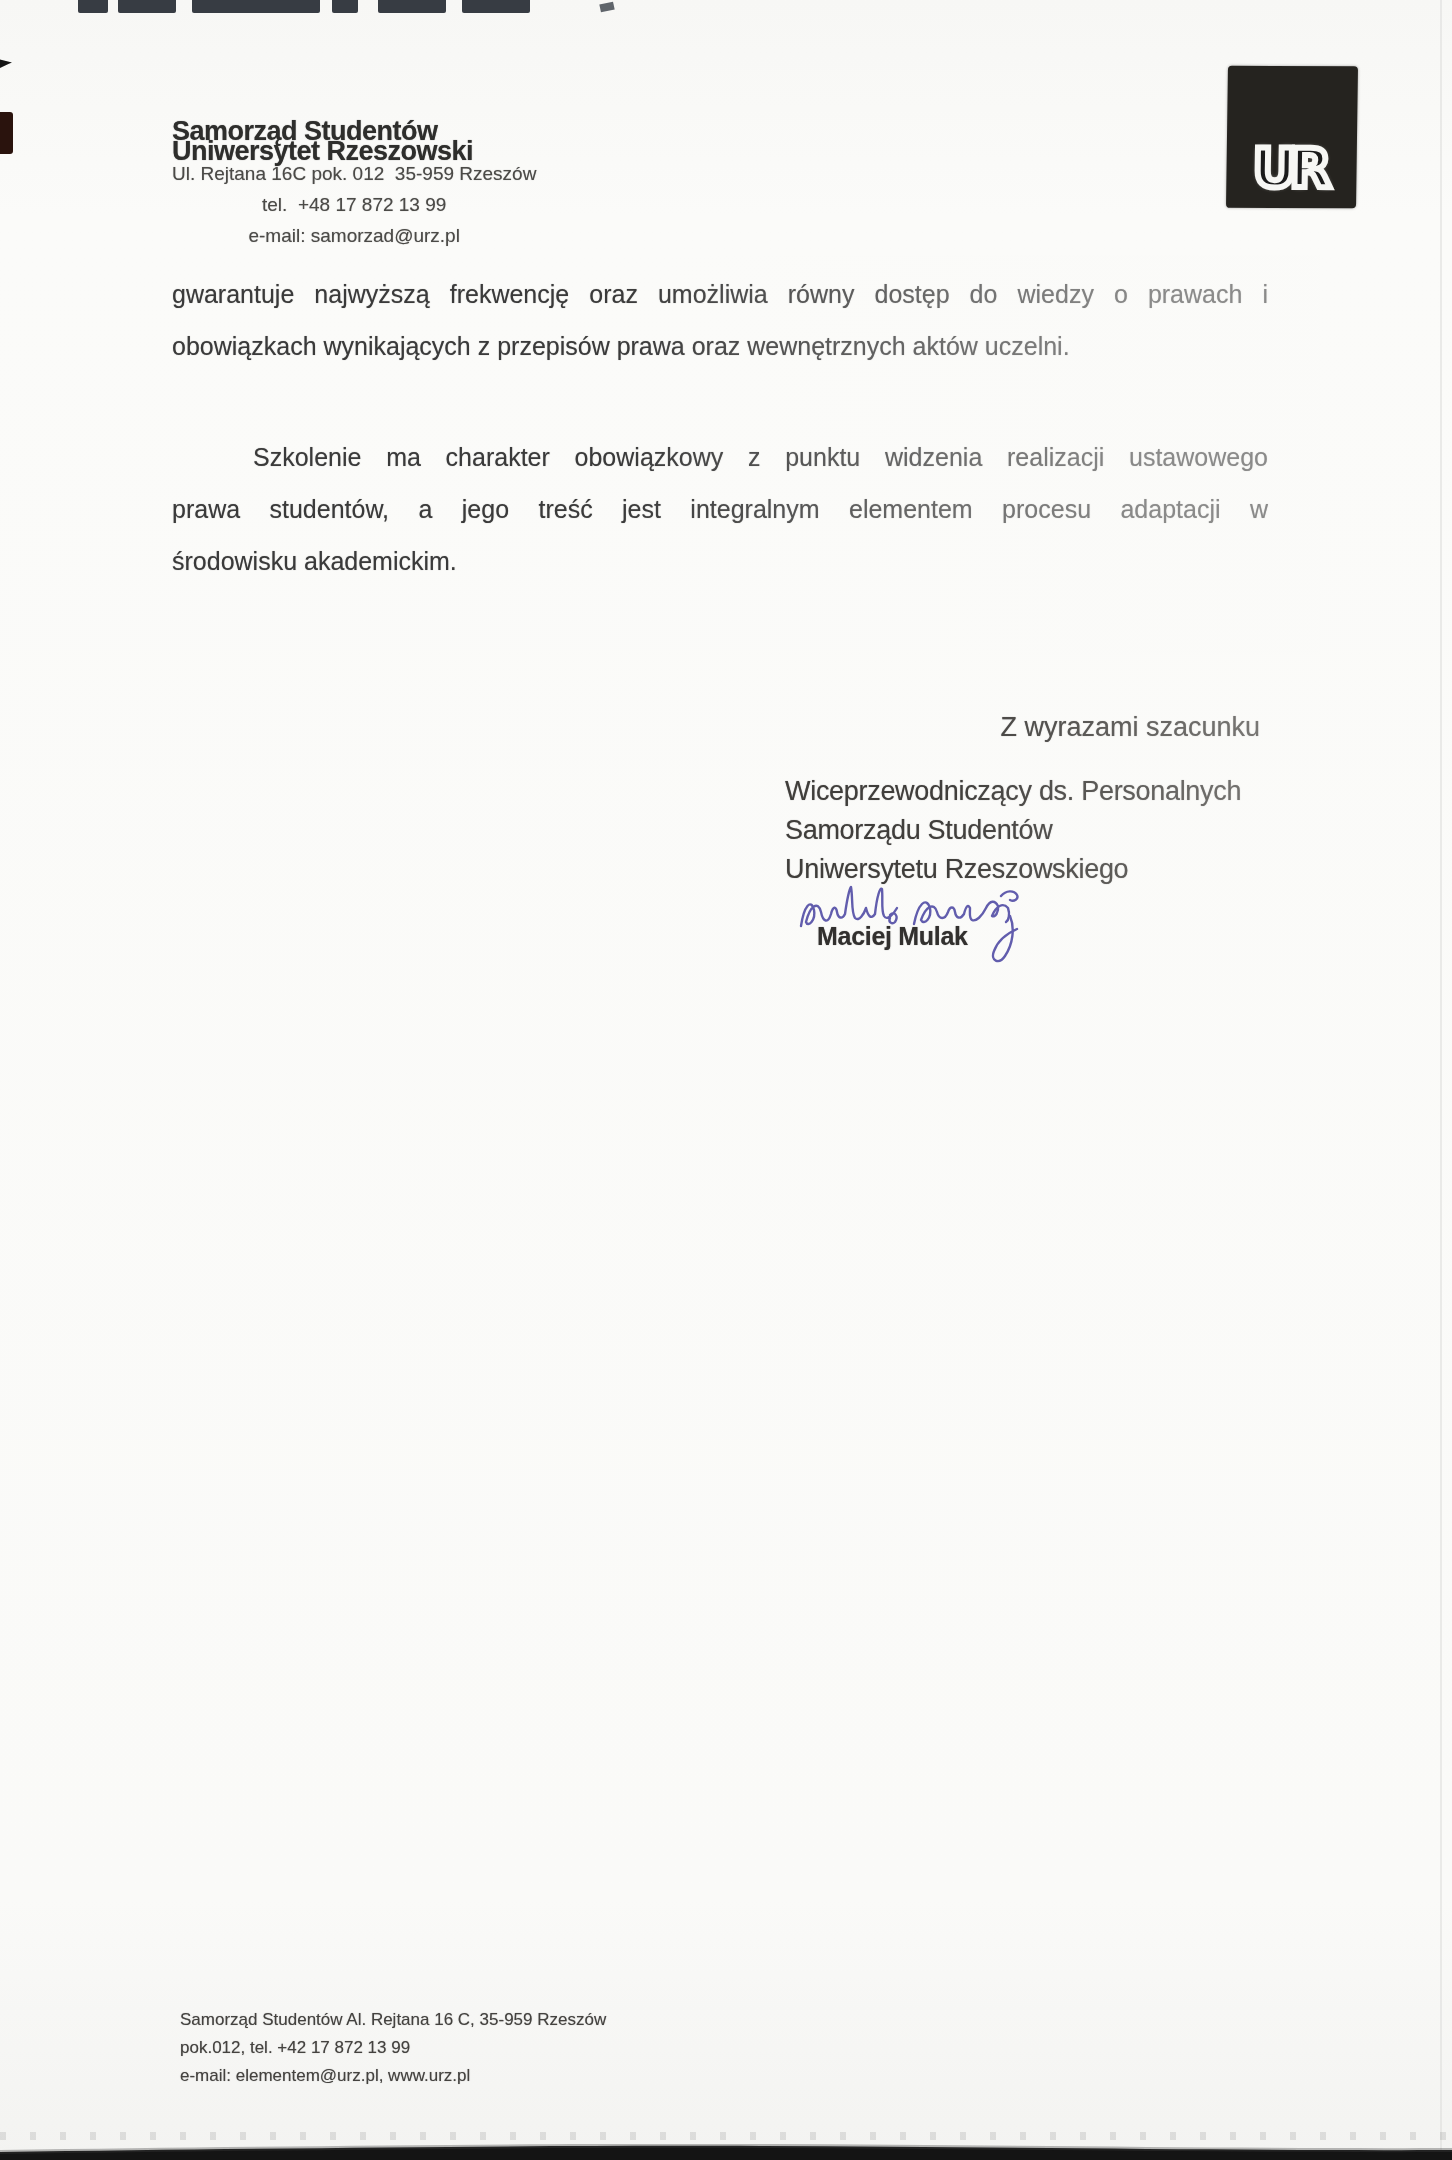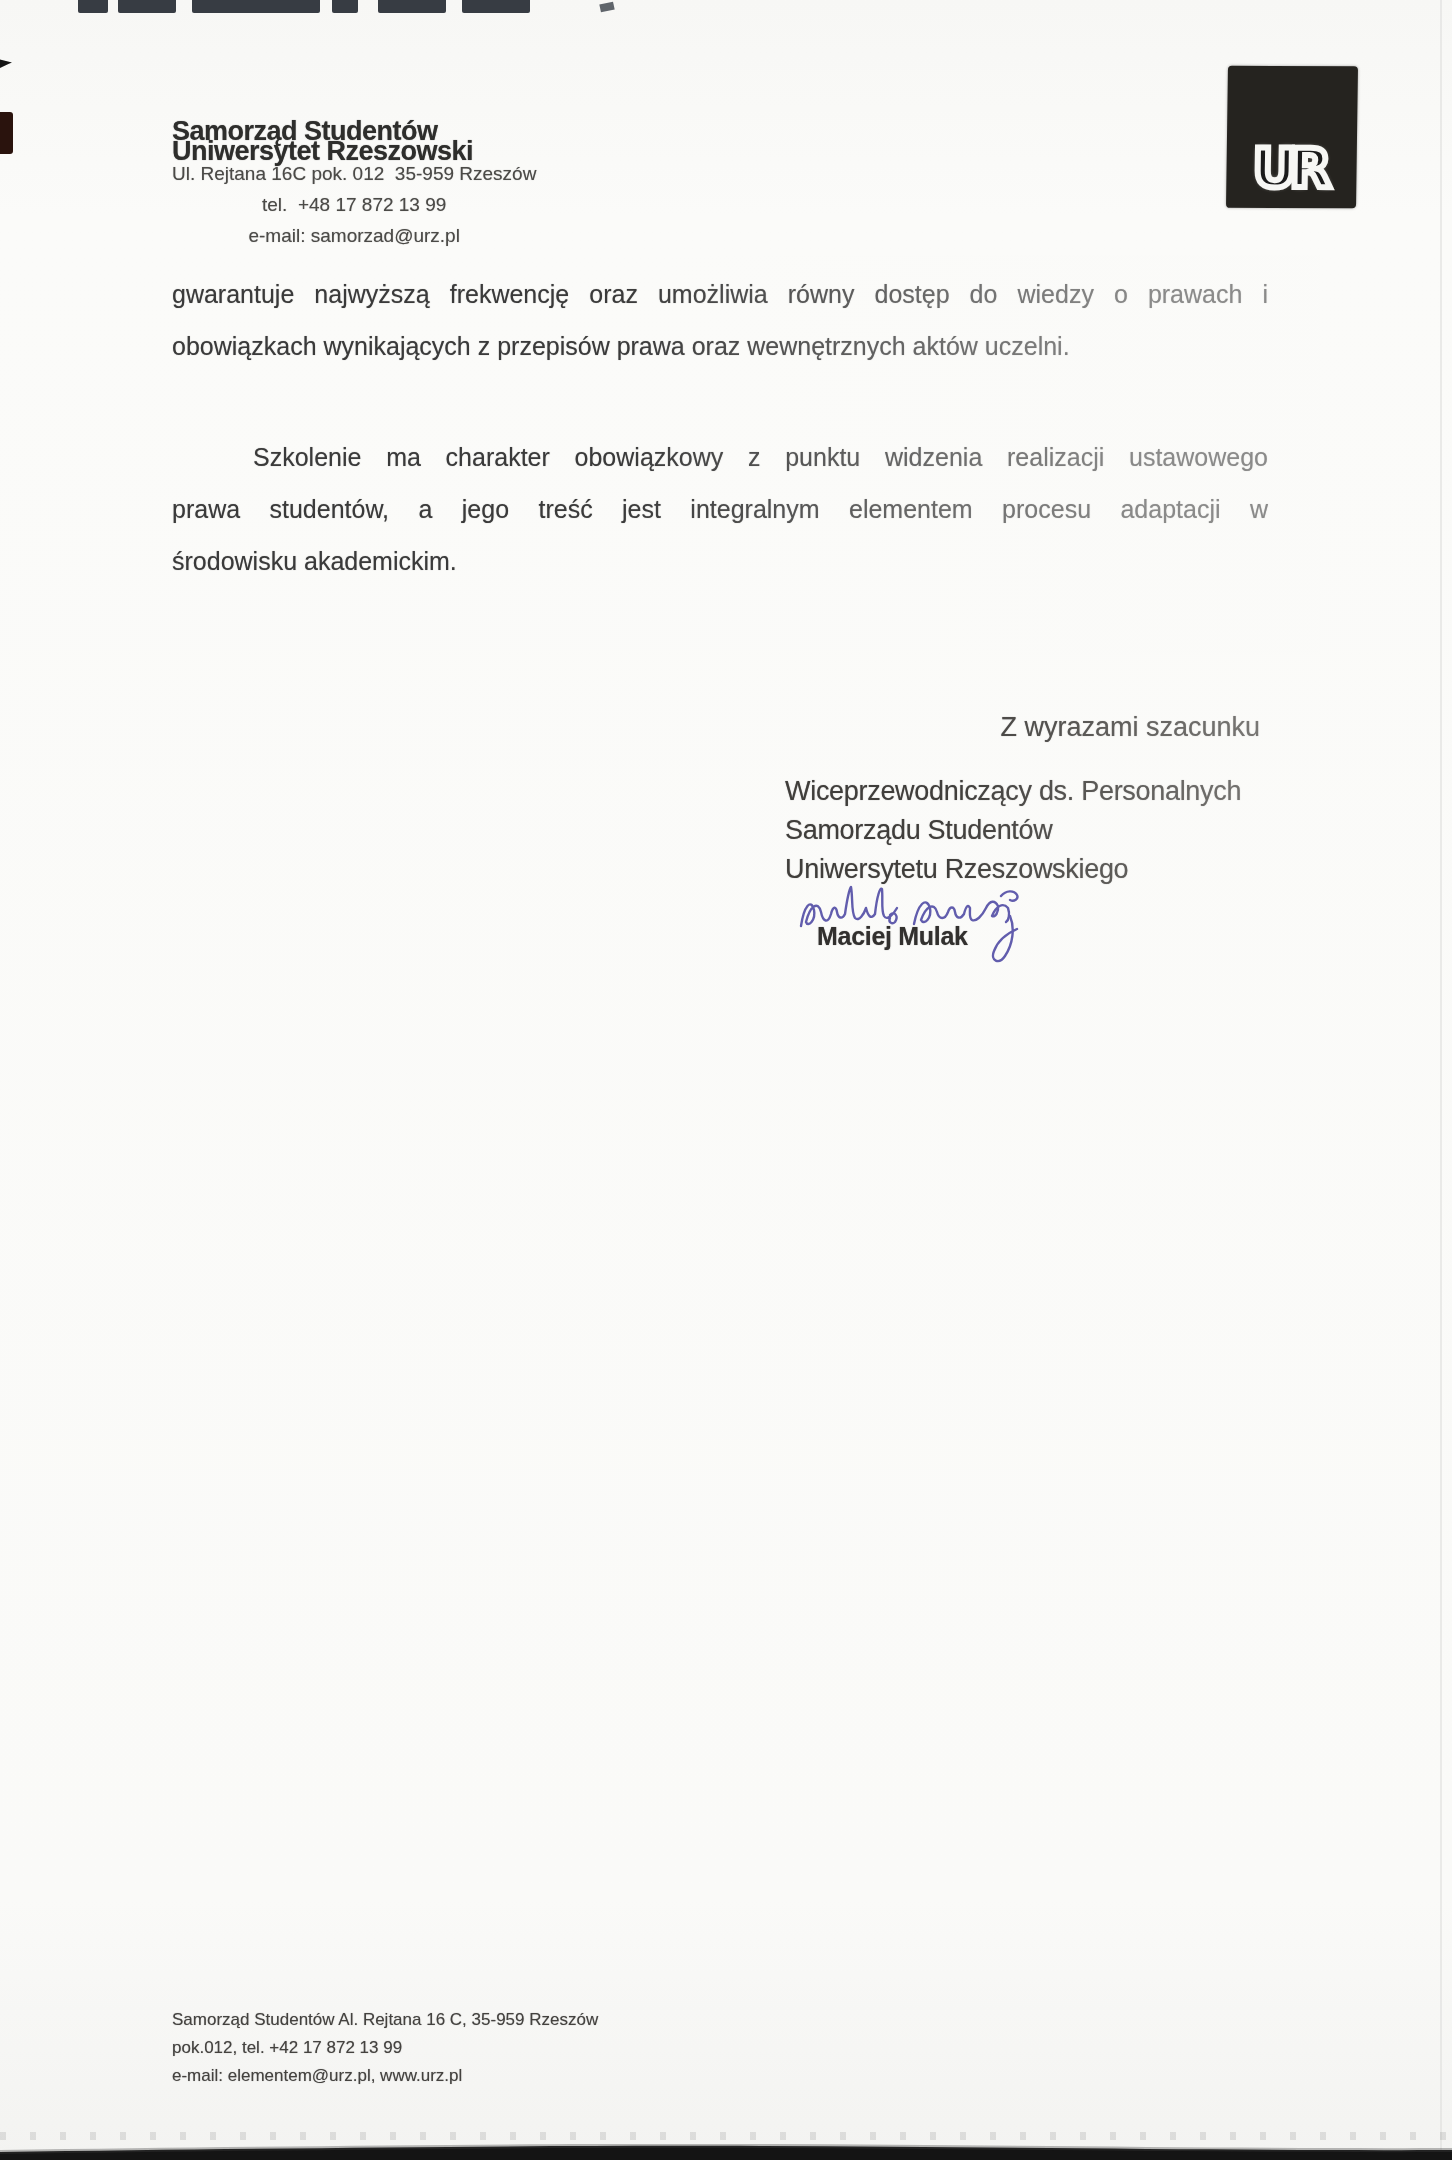--- a/index.html
+++ b/index.html
@@ -98,21 +98,21 @@
       <path d="M203,14 C208,8 216,8 219,13 C221,17 216,20 212,18" stroke="#4d48a3"></path>
       <path d="M212,34 C217,46 215,62 207,74 C201,83 192,79 196,69 C200,58 210,51 219,47" stroke="#4d48a3"></path>
     </g>
   </svg>
   <div class="abs signer" style="left:785px;top:922px;">Maciej Mulak</div>
 </div>
 
 <div class="fade-overlay"></div>
 <div class="fade-overlay2"></div>
 
-<div class="abs" style="left:172px;top:2006px;">
+<div class="abs" style="left:180px;top:2006px;">
   <div class="footline">Samorząd Studentów Al. Rejtana 16 C, 35-959 Rzeszów</div>
   <div class="footline">pok.012, tel. +42 17 872 13 99</div>
   <div class="footline">e-mail: elementem@urz.pl, www.urz.pl</div>
 </div>
 
 <div class="bottom-speck"></div>
 <svg class="bottom-band" viewBox="0 0 1452 16" preserveAspectRatio="none">
   <path d="M0,8 C300,4 550,1 760,2 C1000,3 1250,7 1452,6 L1452,16 L0,16 Z" fill="#141414"></path>
   <path d="M0,6 C300,2 560,-1 770,0 C1010,1 1260,5 1452,4 L1452,8 C1250,9 1000,5 760,4 C550,3 300,6 0,10 Z" fill="#3c3c3c" opacity="0.35"></path>
 </svg>

